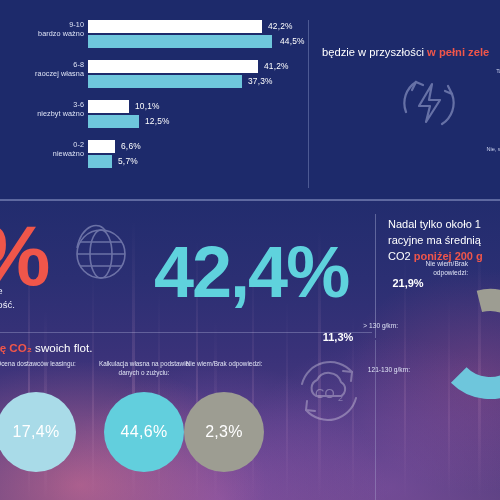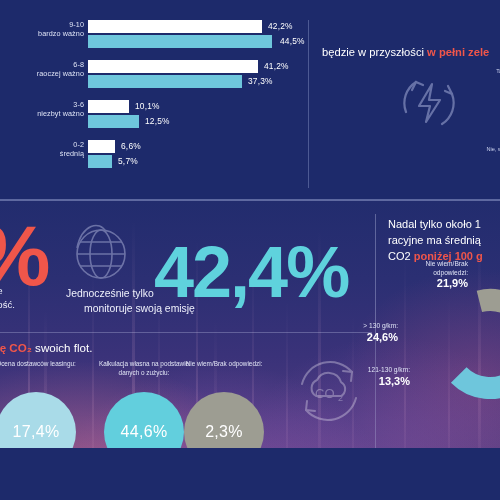--- a/index.html
+++ b/index.html
@@ -3,21 +3,21 @@
 <meta charset="utf-8">
 <style>
   html, body {
     margin: 0;
     padding: 0;
     background: #1d2a6b;
   }
   .page {
     position: relative;
     width: 500px;
-    height: 448px;
+    height: 500px;
     overflow: hidden;
     font-family: "Liberation Sans", sans-serif;
     background: #22c55e;
     color: #ffffff;
   }
 
   
   .band-top {
     position: absolute;
     left: 0; top: 0;
@@ -300,20 +300,21 @@
     font-size: 6.6px;
     line-height: 8.6px;
     color: #dfe3f5;
   }
   .dl-val {
     display: block;
     font-size: 11px;
     font-weight: bold;
     line-height: 13px;
     color: #ffffff;
+    text-align: center;
   }
   .dlg-a { left: 348px; top: 60px; }
   .dlg-b { left: 278px; top: 122px; }
   .dlg-c { left: 290px; top: 166px; }
 </style>
 </head>
 <body>
 
 <div class="page">
 
@@ -332,21 +333,21 @@
         </div>
         <div class="barrow r2">
           <div class="bar cyan" style="width:184px"></div>
           <div class="barval" style="left:192px">44,5%</div>
         </div>
       </div>
 
       <div class="bargroup bg1">
         <div class="barlabel">
           <span class="l1">6-8</span>
-          <span class="l2">raoczej ważno</span>
+          <span class="l2">raoczej własna</span>
         </div>
         <div class="barrow r1">
           <div class="bar white" style="width:170px"></div>
           <div class="barval" style="left:176px">41,2%</div>
         </div>
         <div class="barrow r2">
           <div class="bar cyan" style="width:154px"></div>
           <div class="barval" style="left:160px">37,3%</div>
         </div>
       </div>
@@ -362,21 +363,21 @@
         </div>
         <div class="barrow r2">
           <div class="bar cyan" style="width:51px"></div>
           <div class="barval" style="left:57px">12,5%</div>
         </div>
       </div>
 
       <div class="bargroup bg3">
         <div class="barlabel">
           <span class="l1">0-2</span>
-          <span class="l2">średnią</span>
+          <span class="l2">nieważno</span>
         </div>
         <div class="barrow r1">
           <div class="bar white" style="width:27px"></div>
           <div class="barval" style="left:33px">6,6%</div>
         </div>
         <div class="barrow r2">
           <div class="bar cyan" style="width:24px"></div>
           <div class="barval" style="left:30px">5,7%</div>
         </div>
       </div>
@@ -450,24 +451,20 @@
         <ellipse cx="35" cy="36" rx="11" ry="24"></ellipse>
         <line x1="11" y1="36" x2="59" y2="36"></line>
         <path d="M14 24 H56"></path>
         <path d="M14 48 H56"></path>
         <path d="M11 30 C16 6, 34 2, 40 14"></path>
       </svg>
     </div>
 
     <div class="big-pct">42,4%</div>
 
-    <div class="mid-sub">
-      <span>Jednocześnie tylko</span>
-      <span class="l2">monitoruje swoją emisję</span>
-    </div>
 
     <div class="vdiv-mid"></div>
     <div class="hdiv-mid"></div>
     <div class="vdiv-bot"></div>
 
     <div class="bl-head">
       <span></span><span class="accent">emisję CO₂</span><span> swoich flot.</span>
     </div>
 
     <div class="circ-wrap">
@@ -493,42 +490,41 @@
         <path d="M16 58 L25 59 M16 58 L17 49"></path>
         <path d="M26 44 a9 9 0 0 1 1-16 a13 13 0 0 1 24 2 a8 8 0 0 1 0 14 Z"></path>
         <text x="25" y="46" font-family="Liberation Sans, sans-serif" font-size="13" fill="#d8d2e6" stroke="none">CO</text>
         <text x="48" y="49" font-family="Liberation Sans, sans-serif" font-size="9" fill="#d8d2e6" stroke="none">2</text>
       </svg>
     </div>
 
     <div class="br-head">
       <span>Nadal tylko około 1</span><br>
       <span>racyjne ma średnią</span><br>
-      <span>CO2 </span><span class="accent">poniżej 100 g</span>
+      <span>CO2 </span><span class="accent">poniżej 200 g</span>
     </div>
 
     <div class="donut">
       <svg viewBox="0 0 116 116" width="116" height="116">
         <g transform="translate(58,58)">
           <circle r="44" fill="none" stroke="#9d9d92" stroke-width="22" stroke-dasharray="72 205" transform="rotate(-104)"></circle>
           <circle r="44" fill="none" stroke="#ffffff" stroke-width="22" stroke-dasharray="38 239" transform="rotate(-29)"></circle>
           <circle r="44" fill="none" stroke="#cfe7ee" stroke-width="22" stroke-dasharray="44 233" transform="rotate(11)"></circle>
           <circle r="44" fill="none" stroke="#6ec6dc" stroke-width="22" stroke-dasharray="60 217" transform="rotate(57)"></circle>
         </g>
       </svg>
     </div>
 
     <div class="donut-legend dlg-a">
       <span class="dl-name">Nie wiem/Brak</span>
       <span class="dl-name">odpowiedzi:</span>
       <span class="dl-val">21,9%</span>
     </div>
     <div class="donut-legend dlg-b">
       <span class="dl-name">&gt; 130 g/km:</span>
-      <span class="dl-val">24,6%</span>
+      <span class="dl-val">11,3%</span>
     </div>
     <div class="donut-legend dlg-c">
       <span class="dl-name">121-130 g/km:</span>
-      <span class="dl-val">13,3%</span>
     </div>
 
   </div>
 </div>
 
 </body></html>

